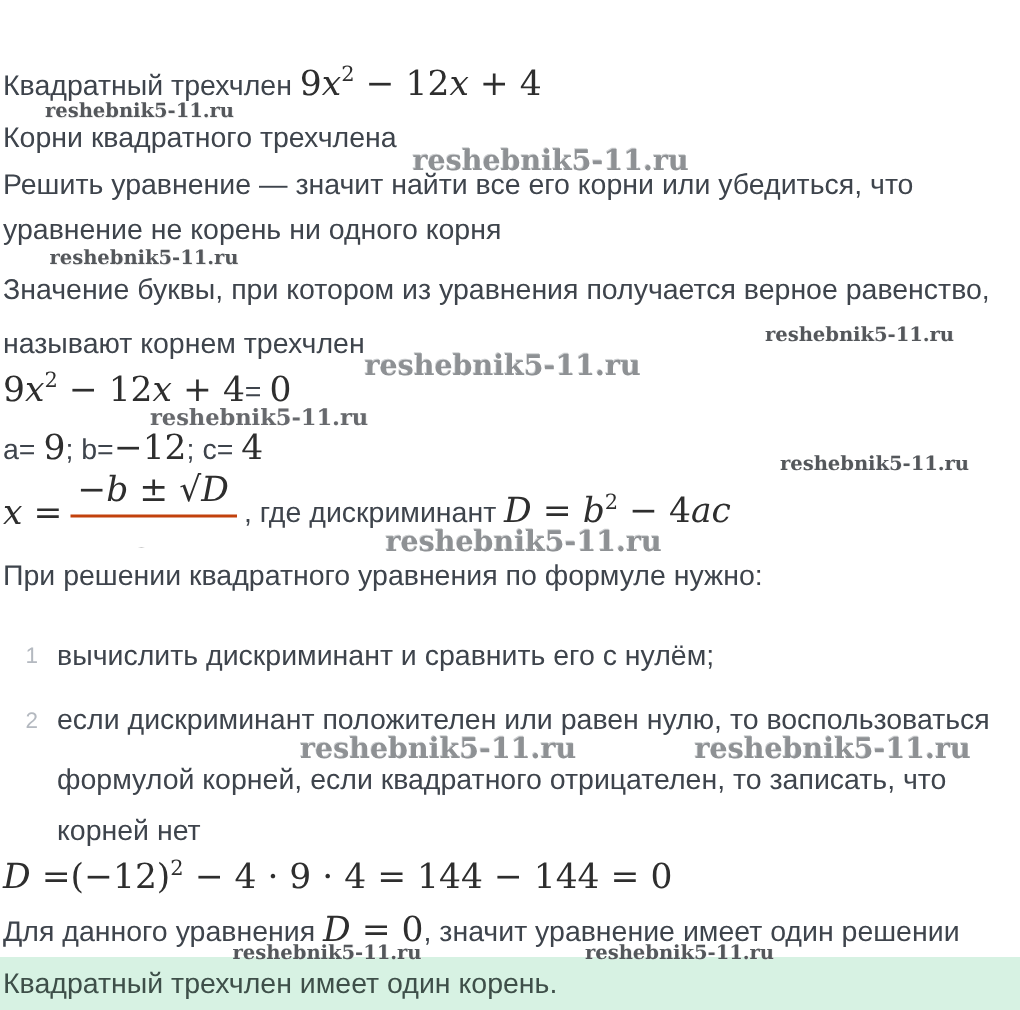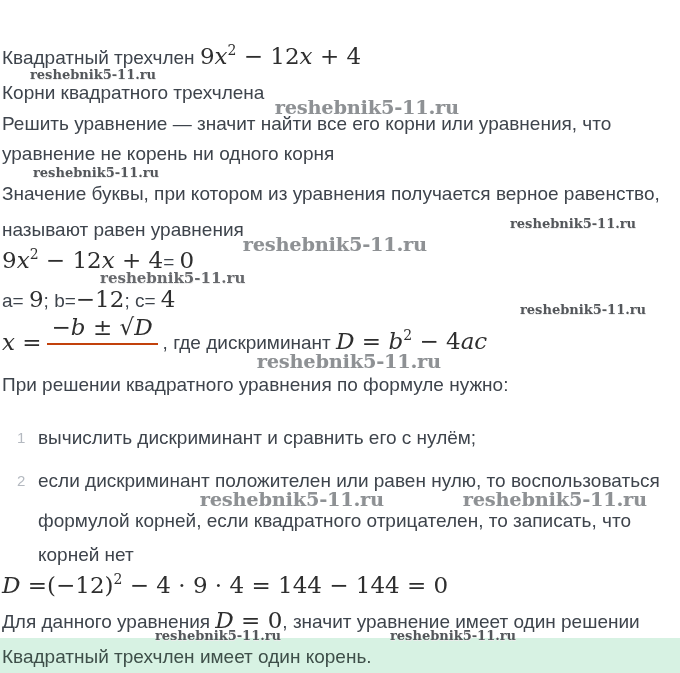--- a/index.html
+++ b/index.html
@@ -39,24 +39,24 @@
                   color:#3e4f49; font-size:19px; }
   #bottom-strip { top:666px; height:7px; width:346px; }
 </style>
 </head>
 <body>
 
 <div id="page">
 
   <div class="line" style="top:7px"><span class="sans">Квадратный трехчлен </span><span class="mu">9</span><span class="mi">x</span><span class="sup">2</span><span class="mu"> − 12</span><span class="mi">x</span><span class="mu"> + 4</span></div>
   <div class="line" style="top:46px">Корни квадратного трехчлена</div>
-  <div class="line" style="top:77px">Решить уравнение — значит найти все его корни или уравнения, что</div>
+  <div class="line" style="top:77px">Решить уравнение — значит найти все его корни или убедиться, что</div>
   <div class="line" style="top:107px">уравнение не корень ни одного корня</div>
   <div class="line" style="top:147px">Значение буквы, при котором из уравнения получается верное равенство,</div>
-  <div class="line" style="top:183px">называют равен уравнения</div>
+  <div class="line" style="top:183px">называют корнем трехчлен</div>
 
   <div class="line" style="top:211px"><span class="mu">9</span><span class="mi">x</span><span class="sup">2</span><span class="mu"> − 12</span><span class="mi">x</span><span class="mu">  + 4</span><span class="sans">= </span><span class="mu">0</span></div>
   <div class="line" style="top:250px"><span class="sans">a= </span><span class="mu">9</span><span class="sans">; </span><span class="sans">b=</span><span class="mu">−12</span><span class="sans">; </span><span class="sans">c= </span><span class="mu">4</span></div>
 
   <div class="line frac-row" style="top:278px">
     <span class="frac-lhs"><span class="mi">x</span><span class="mu"> = </span></span>
     <span class="frac">
       <span class="frac-num"><span class="mu">−</span><span class="mi">b</span><span class="mu"> ± </span><span class="mu">√</span><span class="mi root">D</span></span>
       <span class="frac-den"><span class="mu">2</span><span class="mi">a</span></span>
     </span>

